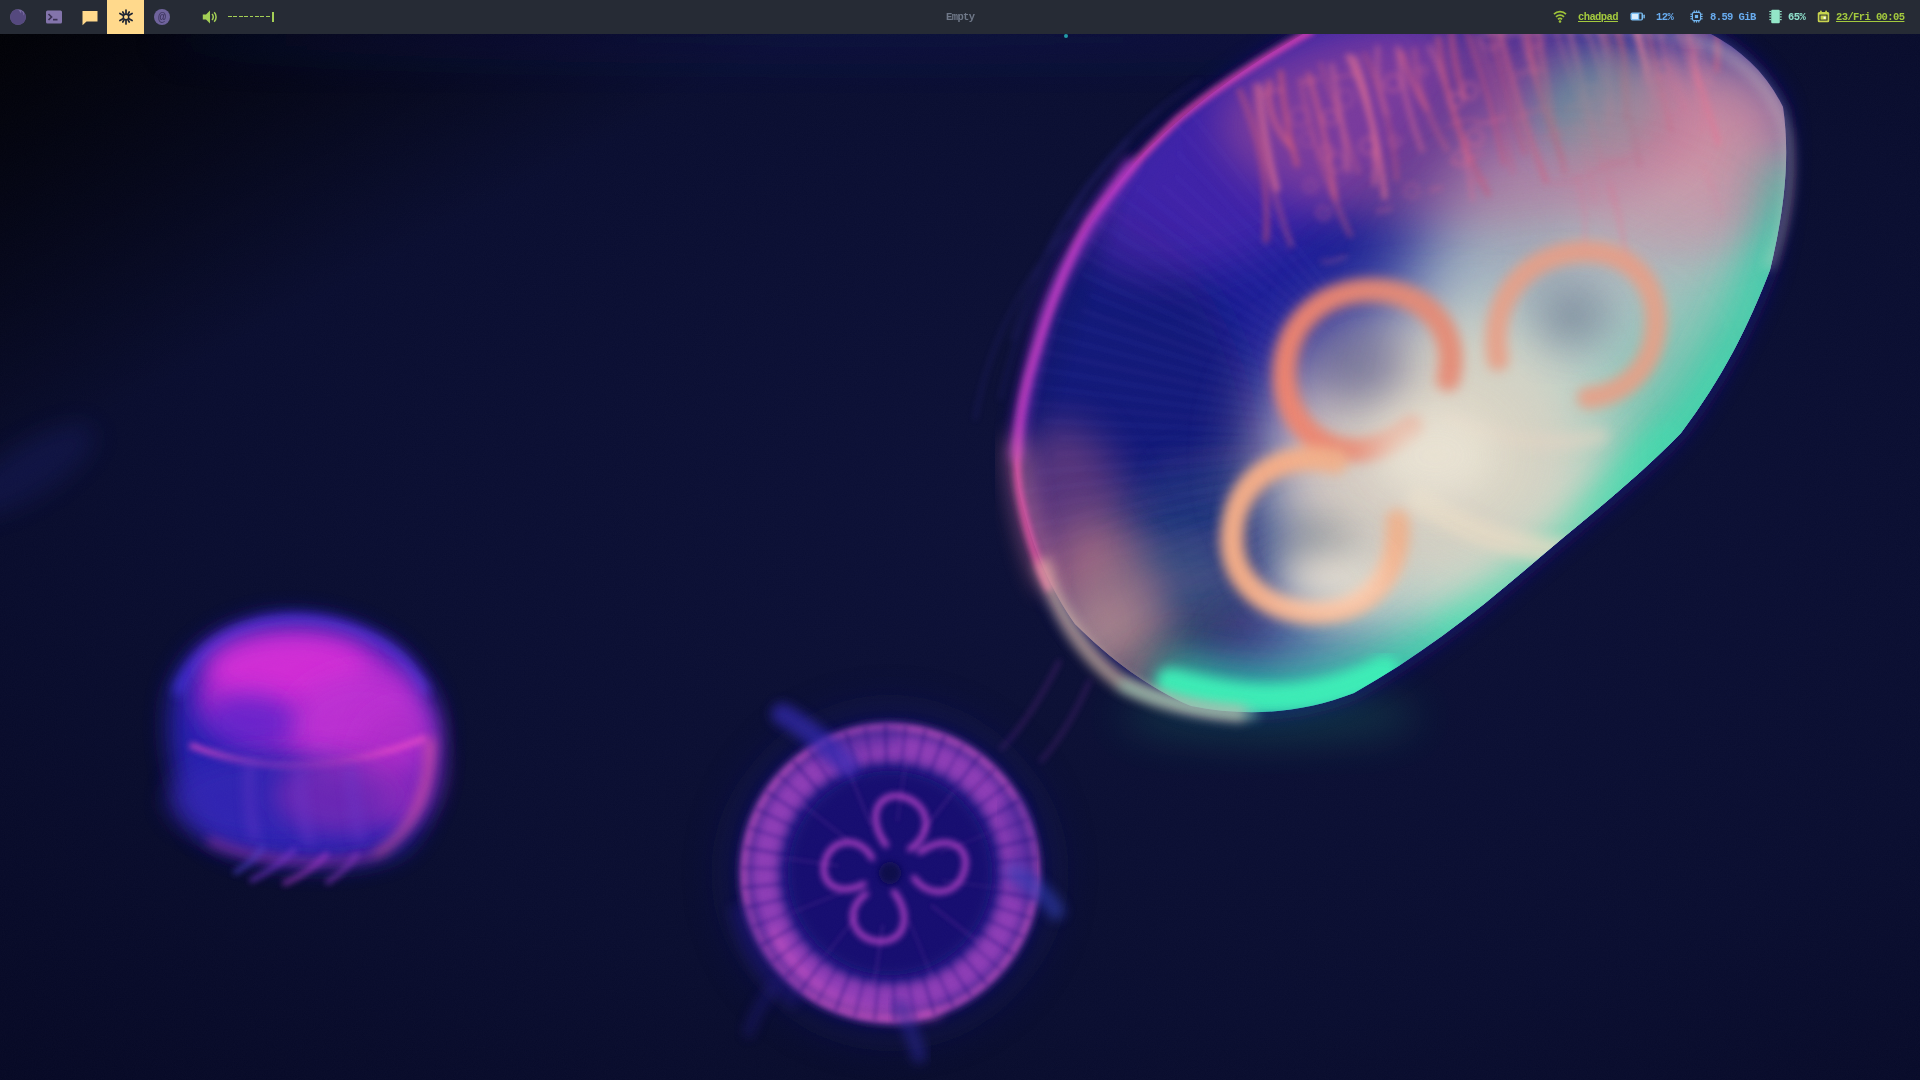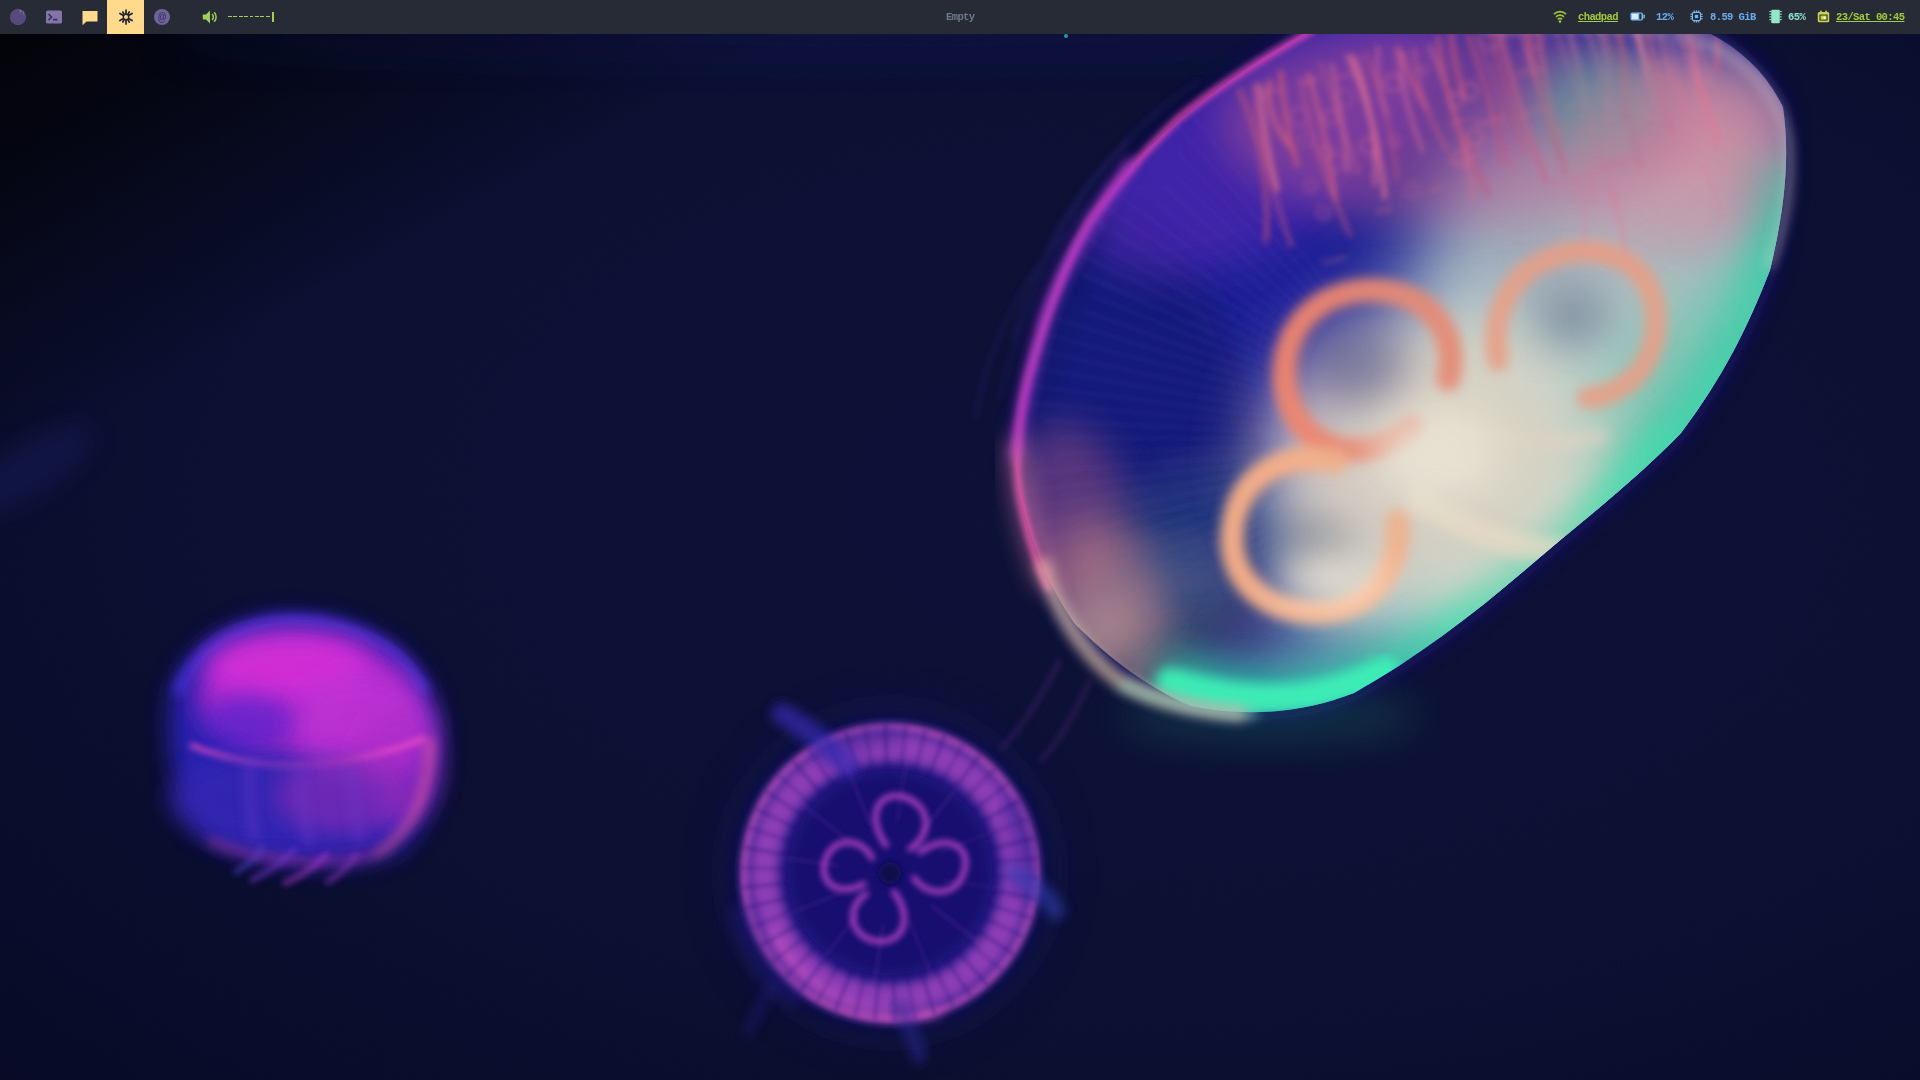--- a/index.html
+++ b/index.html
@@ -496,13 +496,13 @@
     </svg>
   <span class="t mnt" style="left:1788px">65%</span>
   <svg width="13" height="13" viewBox="0 0 17 17" style="left:1817px;top:10px">
       <rect x="1" y="2.5" width="15" height="13.5" rx="2" fill="#c8d44e"></rect>
       <rect x="4" y="0.8" width="2.2" height="3.4" rx="1" fill="#c8d44e"></rect>
       <rect x="10.8" y="0.8" width="2.2" height="3.4" rx="1" fill="#c8d44e"></rect>
       <rect x="3.2" y="6" width="10.6" height="7.8" fill="#252a34"></rect>
       <rect x="4.6" y="7.2" width="7.8" height="5.4" fill="#c8d44e"></rect>
       <rect x="8.6" y="8.8" width="2.8" height="2.8" fill="#fdfdf0"></rect>
     </svg>
-  <span class="t grn" style="left:1836px">23/Sat 00:45</span>
+  <span class="t grn" style="left:1836px">23/Fri 00:05</span>
 </div>
 </body></html>

